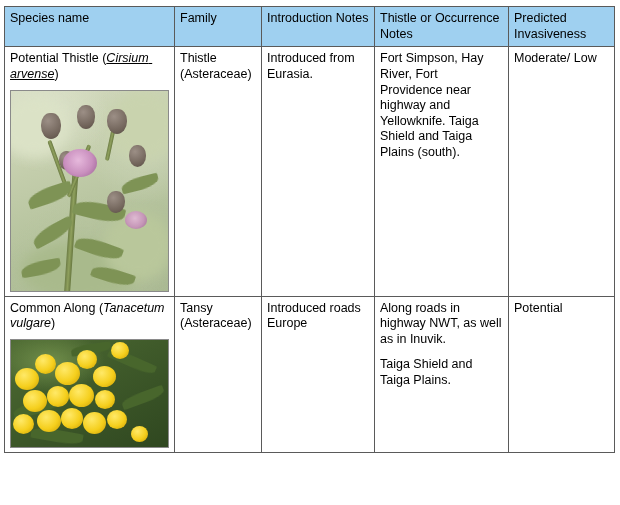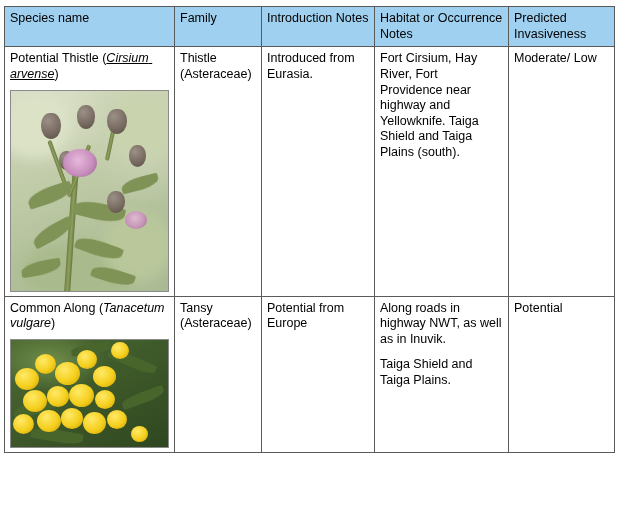--- a/index.html
+++ b/index.html
@@ -128,21 +128,21 @@
         <col class="c2">
         <col class="c3">
         <col class="c4">
         <col class="c5">
     </colgroup>
     <thead>
       <tr>
         <th>Species name</th>
         <th>Family</th>
         <th>Introduction Notes</th>
-        <th>Habitat or Occurrence Notes</th>
+        <th>Thistle or Occurrence Notes</th>
         <th>Predicted Invasiveness</th>
       </tr>
     </thead>
     <tbody>
 
       <tr>
         <td>
           <span class="cell-text"><span>Potential Thistle (</span><span class="sci-underline">Cirsium arvense</span><span>)</span></span>
           <div class="photo photo1">
 
@@ -175,21 +175,21 @@
             <div class="flower" style="left:114px; top:120px; width:22px; height:18px; opacity:.85;"></div>
           </div>
         </td>
         <td>
           <span class="cell-text">Thistle (Asteraceae)</span>
         </td>
         <td>
           <span class="cell-text">Introduced from Eurasia.</span>
         </td>
         <td>
-          <span class="cell-text">Fort Cirsium, Hay River, Fort Providence near highway and Yellowknife. Taiga Shield and Taiga Plains (south).</span>
+          <span class="cell-text">Fort Simpson, Hay River, Fort Providence near highway and Yellowknife. Taiga Shield and Taiga Plains (south).</span>
         </td>
         <td>
           <span class="cell-text">Moderate/ Low</span>
         </td>
       </tr>
 
       <tr>
         <td>
           <span class="cell-text"><span>Common Along (</span><span class="sci">Tanacetum vulgare</span><span>)</span></span>
           <div class="photo photo2">
@@ -215,21 +215,21 @@
             <div class="tansy-dot" style="left:72px; top:72px; width:23px; height:22px;"></div>
             <div class="tansy-dot" style="left:96px; top:70px; width:20px; height:19px;"></div>
             <div class="tansy-dot" style="left:100px; top:2px; width:18px; height:17px;"></div>
             <div class="tansy-dot" style="left:120px; top:86px; width:17px; height:16px;"></div>
           </div>
         </td>
         <td>
           <span class="cell-text">Tansy (Asteraceae)</span>
         </td>
         <td>
-          <span class="cell-text">Potential from Europe</span>
+          <span class="cell-text">Introduced roads Europe</span>
         </td>
         <td>
           <p class="para">Along roads in highway NWT, as well as in Inuvik.</p>
           <p class="para">Taiga Shield and Taiga Plains.</p>
         </td>
         <td>
           <span class="cell-text">Potential</span>
         </td>
       </tr>
     </tbody>

